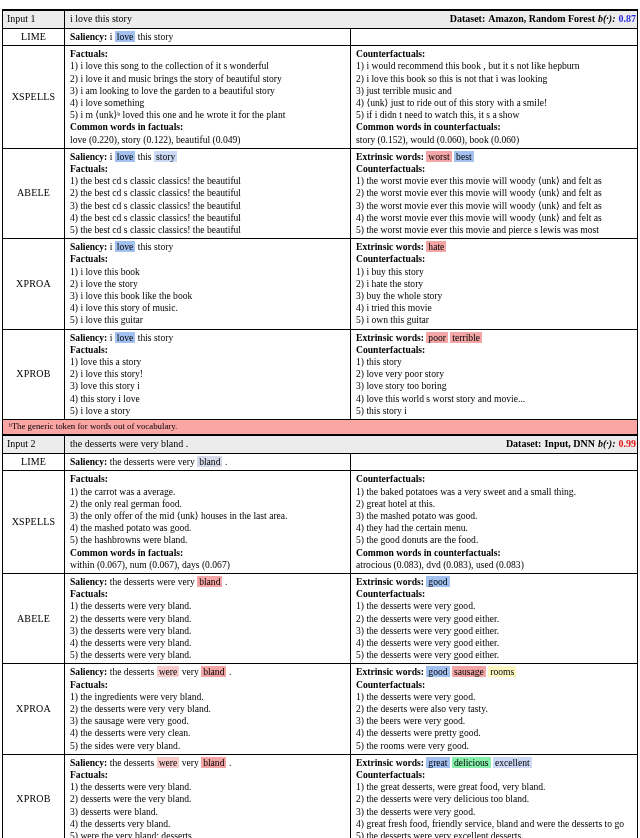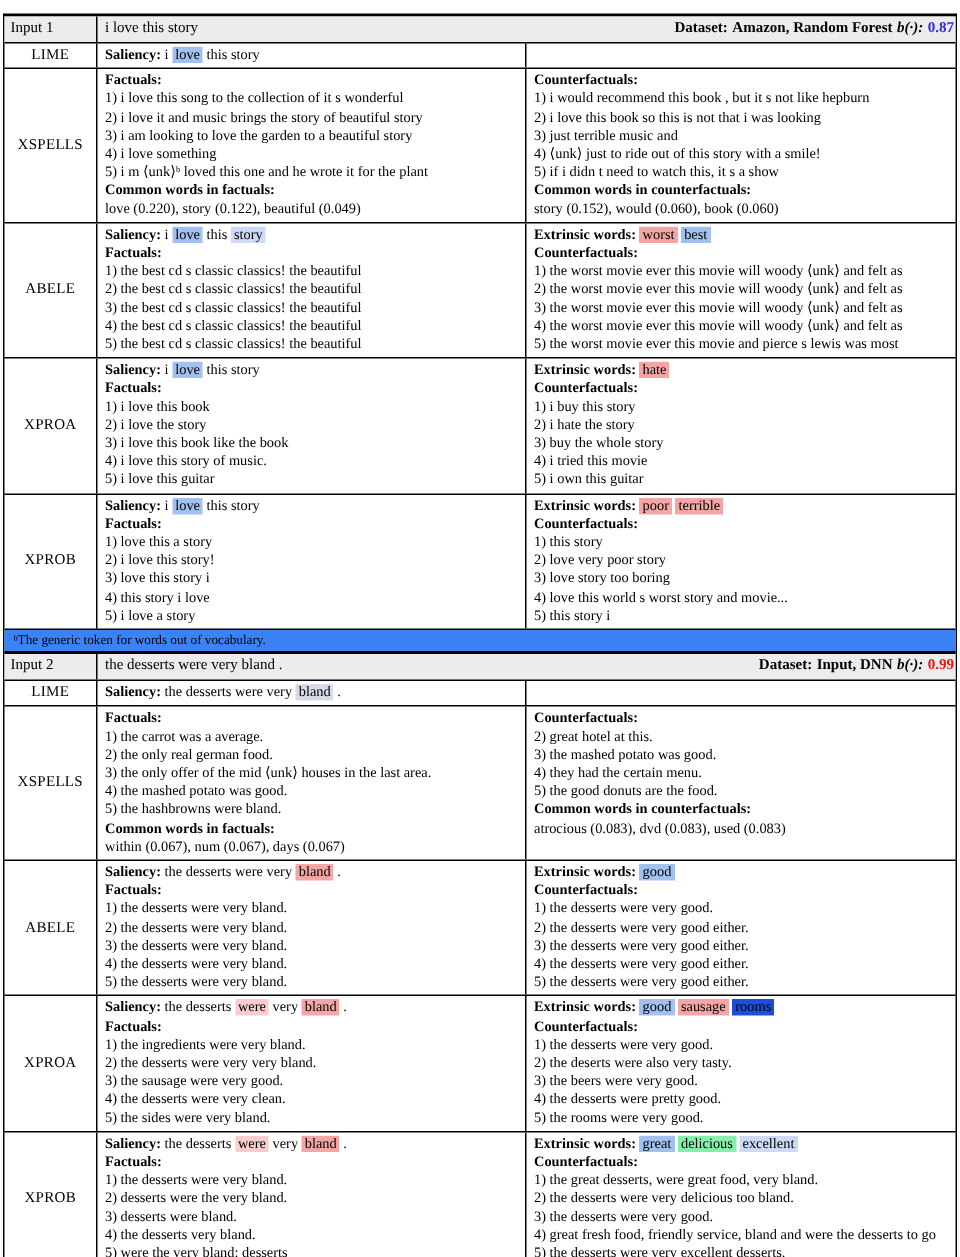--- a/index.html
+++ b/index.html
@@ -35,21 +35,21 @@
     display:flex; align-items:center; justify-content:center;
     font-size:10px; letter-spacing:0.2px;
   }
   .content { flex:1; display:flex; min-width:0; }
   .col { width:50%; box-sizing:border-box; padding:2px 4px 2px 5px; min-width:0; }
   .col.left { border-right:1px solid #000; }
   .line { white-space:nowrap; overflow:hidden; }
   .hl { padding:0 2px; }
   .footnote {
     font-size:8.8px; padding:1px 4px 2px 6px;
-    border-bottom:2px solid #000; background:#3b82f6; line-height:11px;
+    border-bottom:2px solid #000; background:#fca5a5; line-height:11px;
   }
 </style>
 </head>
 <body>
 
 <div class="page">
   <div class="tbl">
 
     <div class="input-header">
       <div class="ih-label">Input 1</div>
@@ -193,20 +193,21 @@
               <div class="line">1) the carrot was a average.</div>
               <div class="line">2) the only real german food.</div>
               <div class="line">3) the only offer of the mid ⟨unk⟩ houses in the last area.</div>
               <div class="line">4) the mashed potato was good.</div>
               <div class="line">5) the hashbrowns were bland.</div>
               <div class="line bld">Common words in factuals:</div>
               <div class="line">within (0.067), num (0.067), days (0.067)</div>
             </div>
             <div class="col">
               <div class="line bld">Counterfactuals:</div>
+              <div class="line">1) the baked potatoes was a very sweet and a small thing.</div>
               <div class="line">2) great hotel at this.</div>
               <div class="line">3) the mashed potato was good.</div>
               <div class="line">4) they had the certain menu.</div>
               <div class="line">5) the good donuts are the food.</div>
               <div class="line bld">Common words in counterfactuals:</div>
               <div class="line">atrocious (0.083), dvd (0.083), used (0.083)</div>
             </div>
           </div>
         </div>
         <div class="method-row">
@@ -238,21 +239,21 @@
             <div class="col left">
               <div class="line"><span class="bld">Saliency:</span> <span>the</span> <span>desserts</span> <span class="hl" style="background: rgb(248, 205, 205);">were</span> <span>very</span> <span class="hl" style="background: rgb(244, 166, 166);">bland</span> <span>.</span></div>
               <div class="line bld">Factuals:</div>
               <div class="line">1) the ingredients were very bland.</div>
               <div class="line">2) the desserts were very very bland.</div>
               <div class="line">3) the sausage were very good.</div>
               <div class="line">4) the desserts were very clean.</div>
               <div class="line">5) the sides were very bland.</div>
             </div>
             <div class="col">
-              <div class="line"><span class="bld">Extrinsic words:</span> <span class="hl" style="background: rgb(163, 193, 240);">good</span> <span class="hl" style="background: rgb(244, 166, 166);">sausage</span> <span class="hl" style="background: #1d4ed8;">rooms</span></div>
+              <div class="line"><span class="bld">Extrinsic words:</span> <span class="hl" style="background: rgb(163, 193, 240);">good</span> <span class="hl" style="background: rgb(244, 166, 166);">sausage</span> <span class="hl" style="background: #fef9c3;">rooms</span></div>
               <div class="line bld">Counterfactuals:</div>
               <div class="line">1) the desserts were very good.</div>
               <div class="line">2) the deserts were also very tasty.</div>
               <div class="line">3) the beers were very good.</div>
               <div class="line">4) the desserts were pretty good.</div>
               <div class="line">5) the rooms were very good.</div>
             </div>
           </div>
         </div>
         <div class="method-row">

